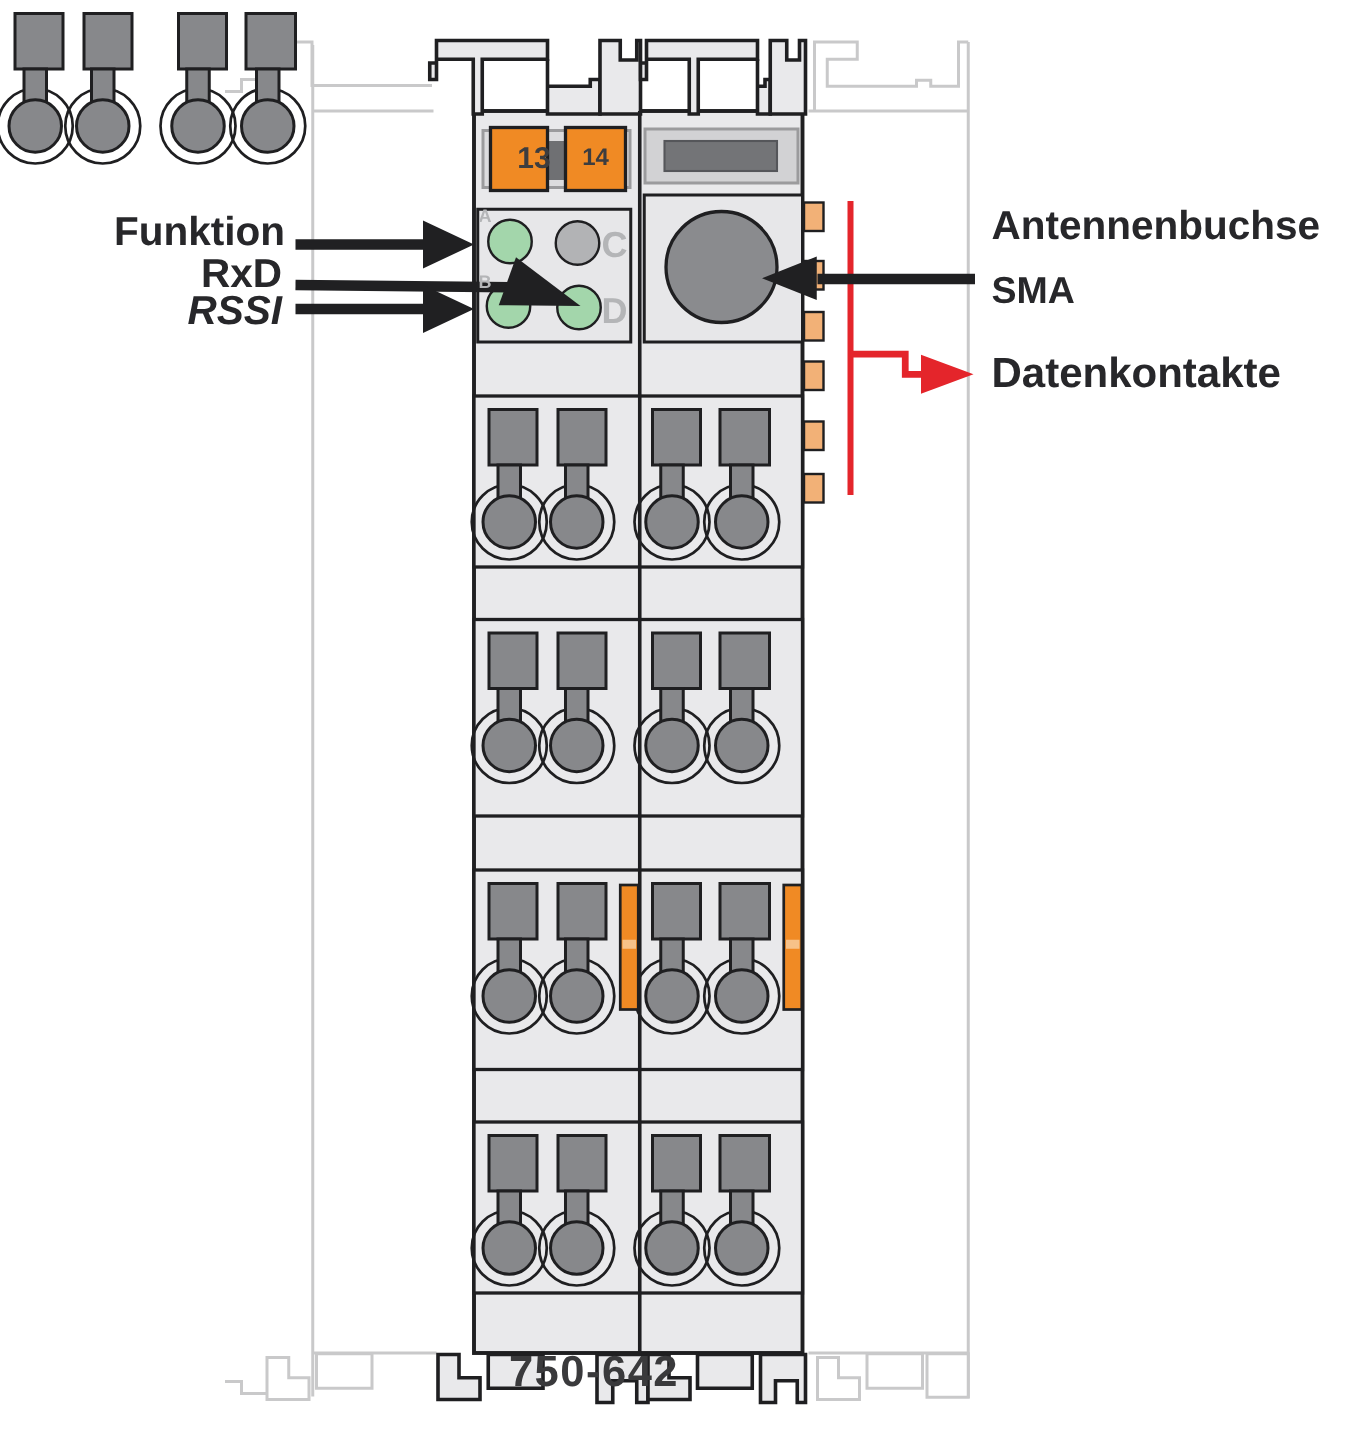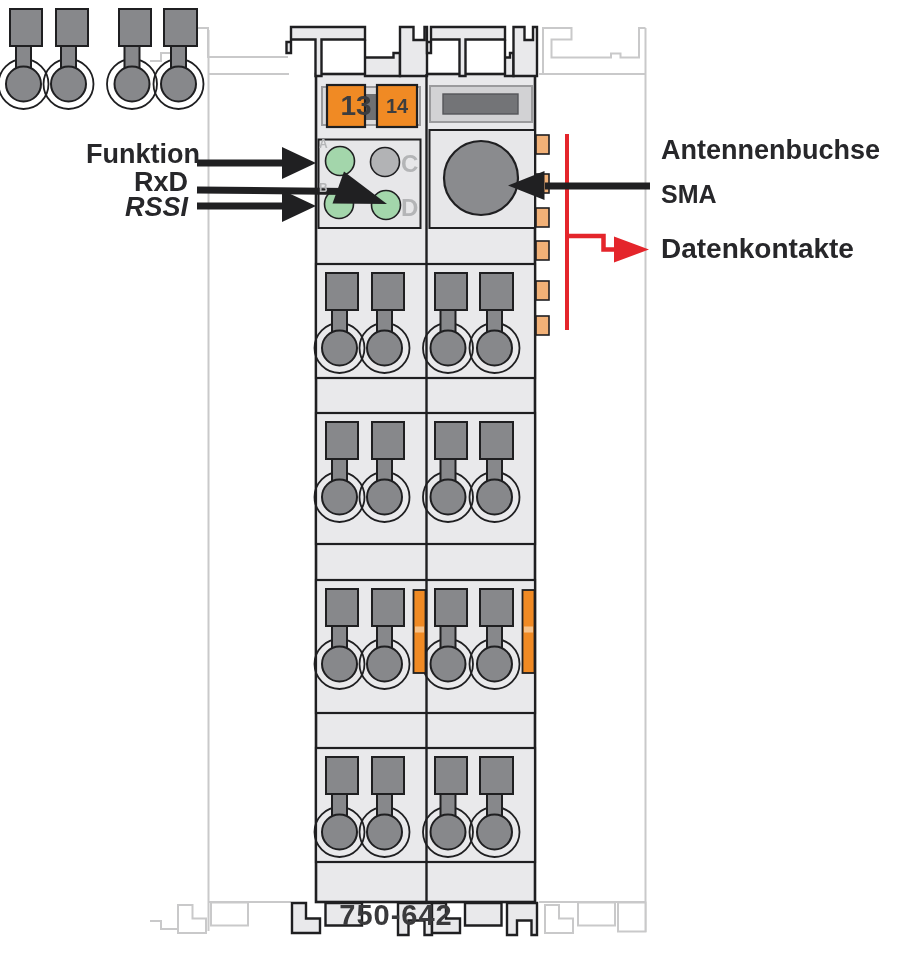--- a/index.html
+++ b/index.html
@@ -151,30 +151,30 @@
       <line x1="197" y1="206" x2="288" y2="206" stroke-width="7"></line>
       <polygon points="316,206 282,190 282,222" stroke="none"></polygon>
     </g>
     <g>
       <line x1="650" y1="186" x2="545" y2="186" stroke-width="7"></line>
       <polygon points="508,185.5 544.5,171 544.5,200" stroke="none"></polygon>
     </g>
   </g>
 </svg>
 
-<div class="lbl lbl-left" style="left:50px;top:139px;width:150px;font-size:27px;">Funktion</div>
+<div class="lbl lbl-left" style="left:40px;top:139px;width:150px;font-size:27px;">Funktion</div>
 <div class="lbl lbl-left" style="left:38px;top:167px;width:150px;font-size:27px;">RxD</div>
 <div class="lbl lbl-left" style="left:38px;top:192px;width:150px;font-size:27px;font-style:italic;">RSSI</div>
 
 <div class="lbl" style="left:661px;top:135px;font-size:27px;">Antennenbuchse</div>
 <div class="lbl" style="left:661px;top:180px;font-size:25px;">SMA</div>
 <div class="lbl" style="left:661px;top:233px;font-size:28px;">Datenkontakte</div>
 
-<div class="term-num" style="left:327px;top:85px;width:58px;height:42px;line-height:42px;font-size:28px;">13</div>
-<div class="term-num" style="left:377px;top:85px;width:40px;height:36px;line-height:42px;font-size:20px;">14</div>
+<div class="term-num" style="left:327px;top:85px;width:58px;height:42px;line-height:42px;font-size:20px;">13</div>
+<div class="term-num" style="left:377px;top:85px;width:40px;height:36px;line-height:42px;font-size:16px;">14</div>
 
 <div class="led-letter" style="left:319px;top:137px;font-size:12px;">A</div>
 <div class="led-letter" style="left:319px;top:181px;font-size:12px;">B</div>
 <div class="led-letter" style="left:401px;top:150px;font-size:24px;">C</div>
 <div class="led-letter" style="left:401px;top:194px;font-size:24px;">D</div>
 
 <div class="model" style="left:296px;top:871px;width:200px;font-size:29px;">750-642</div>
 </div>
 
 </body></html>

